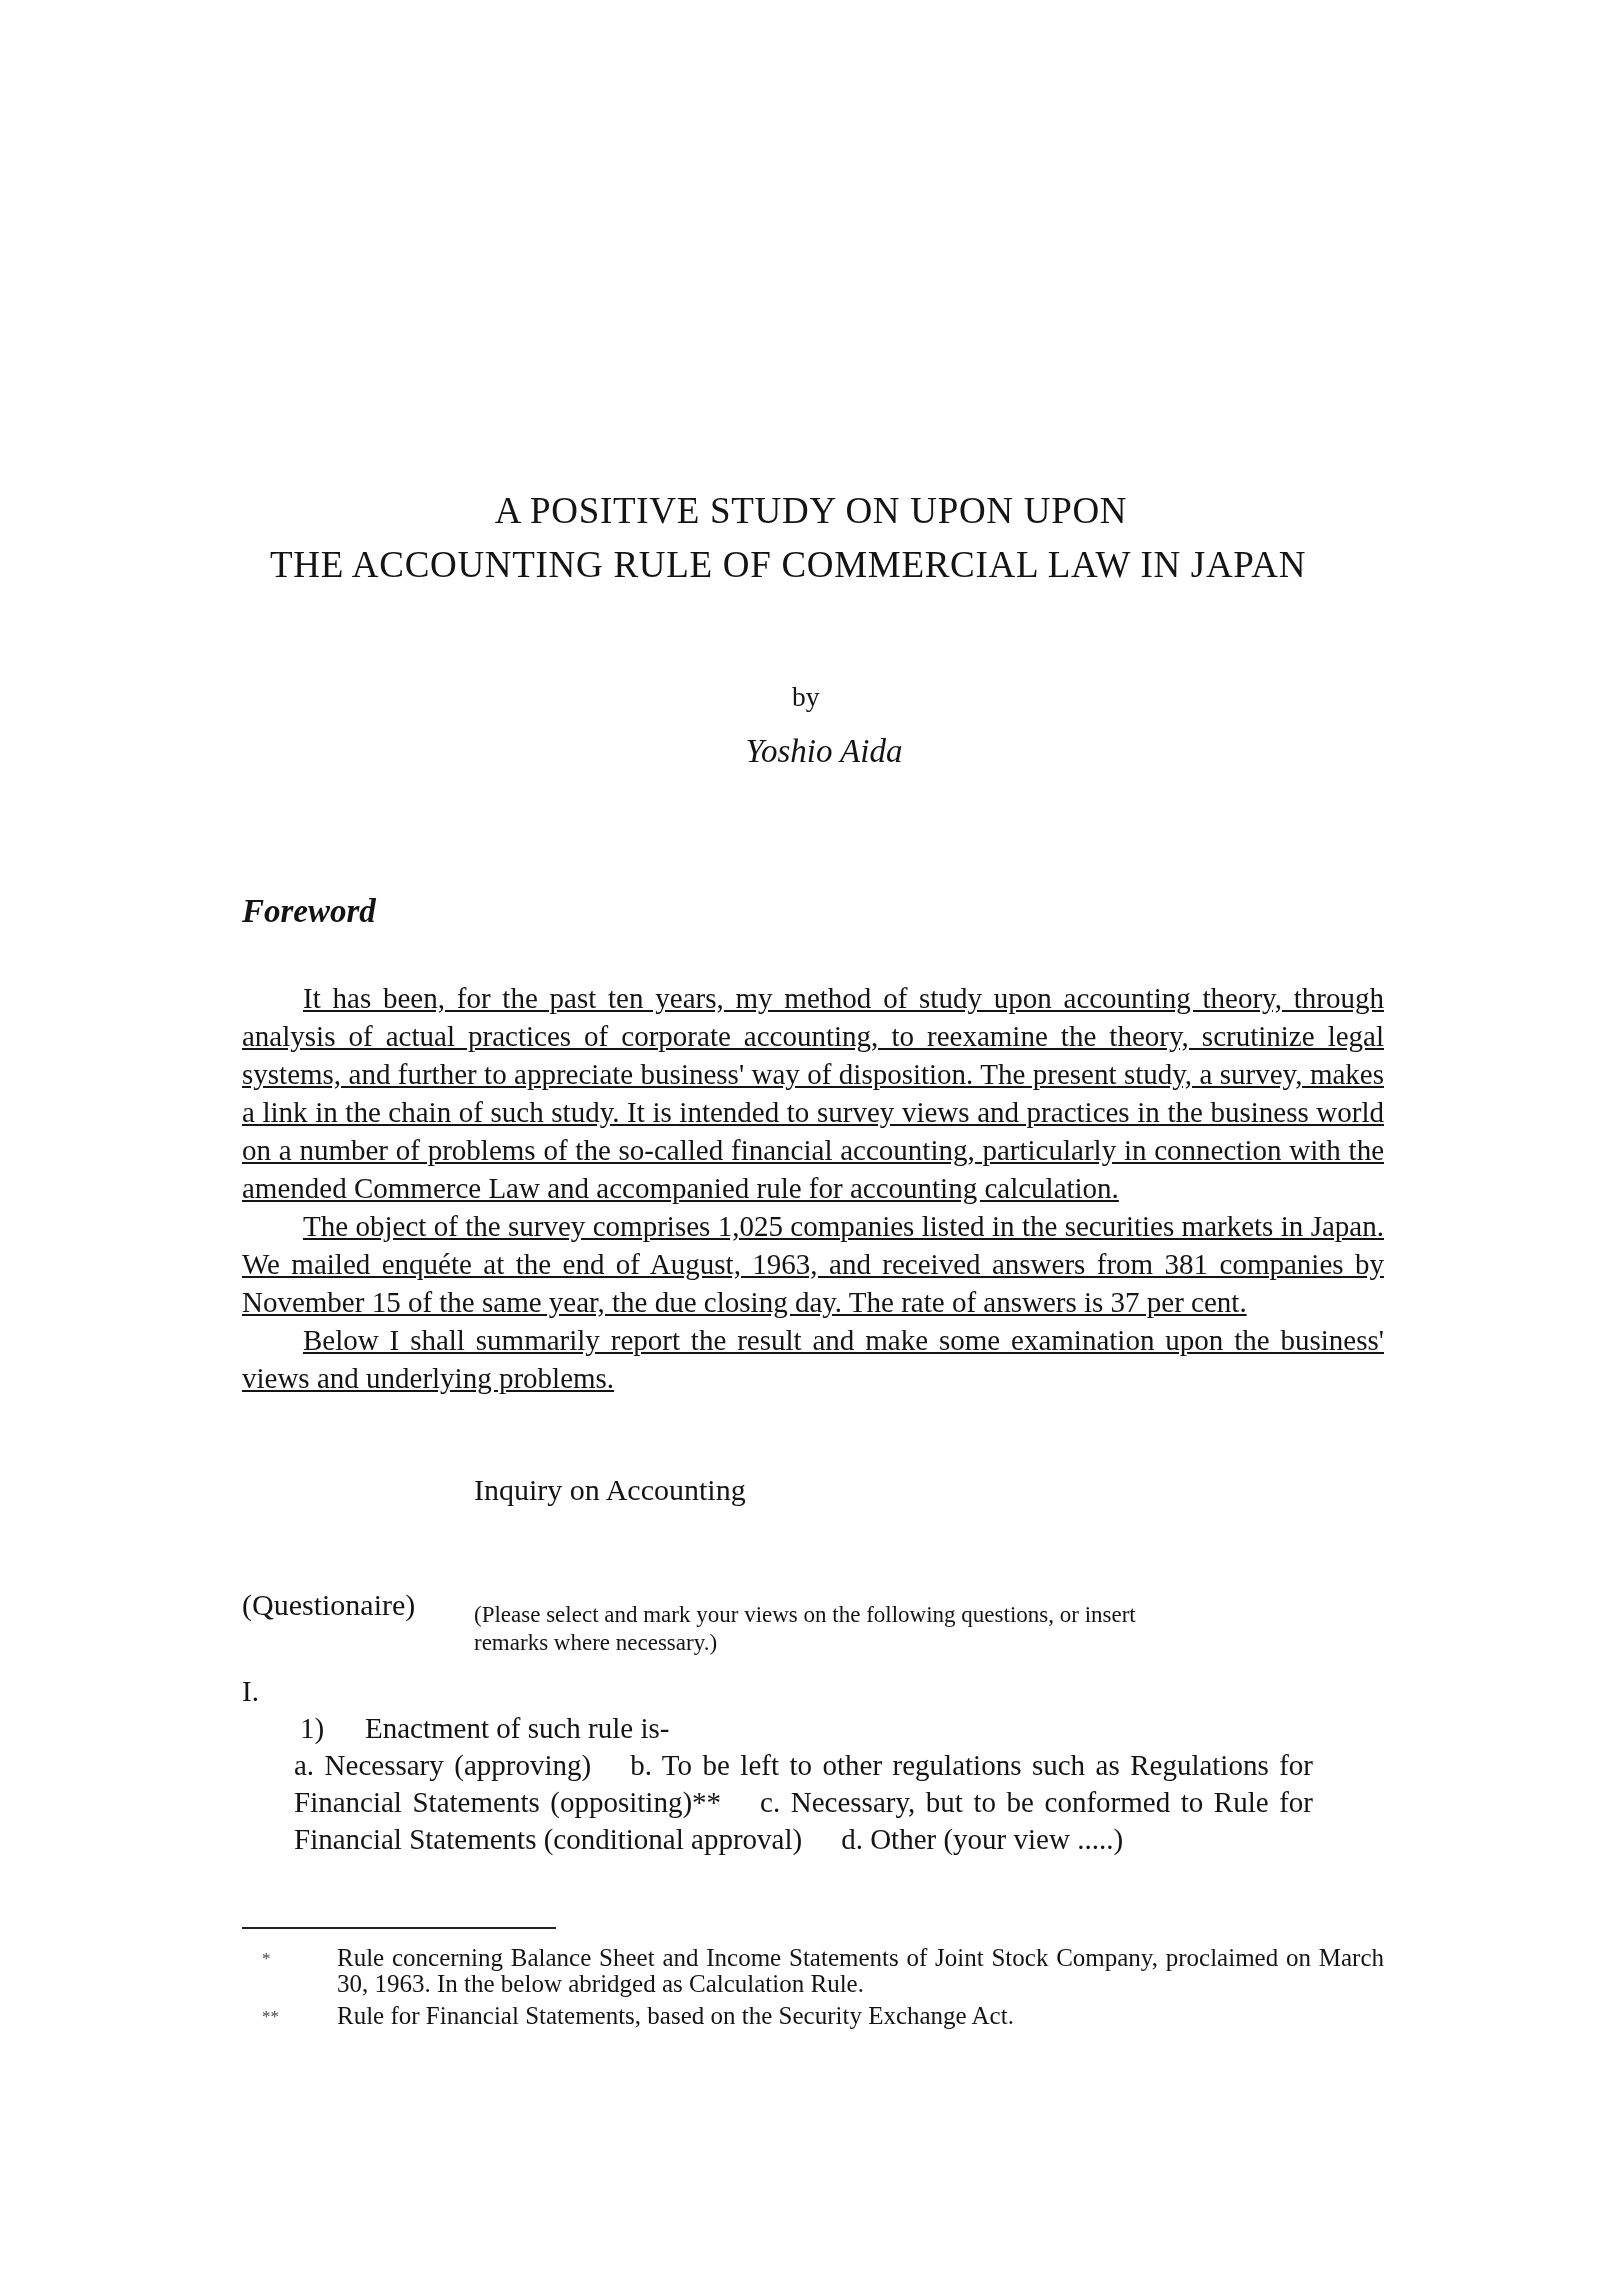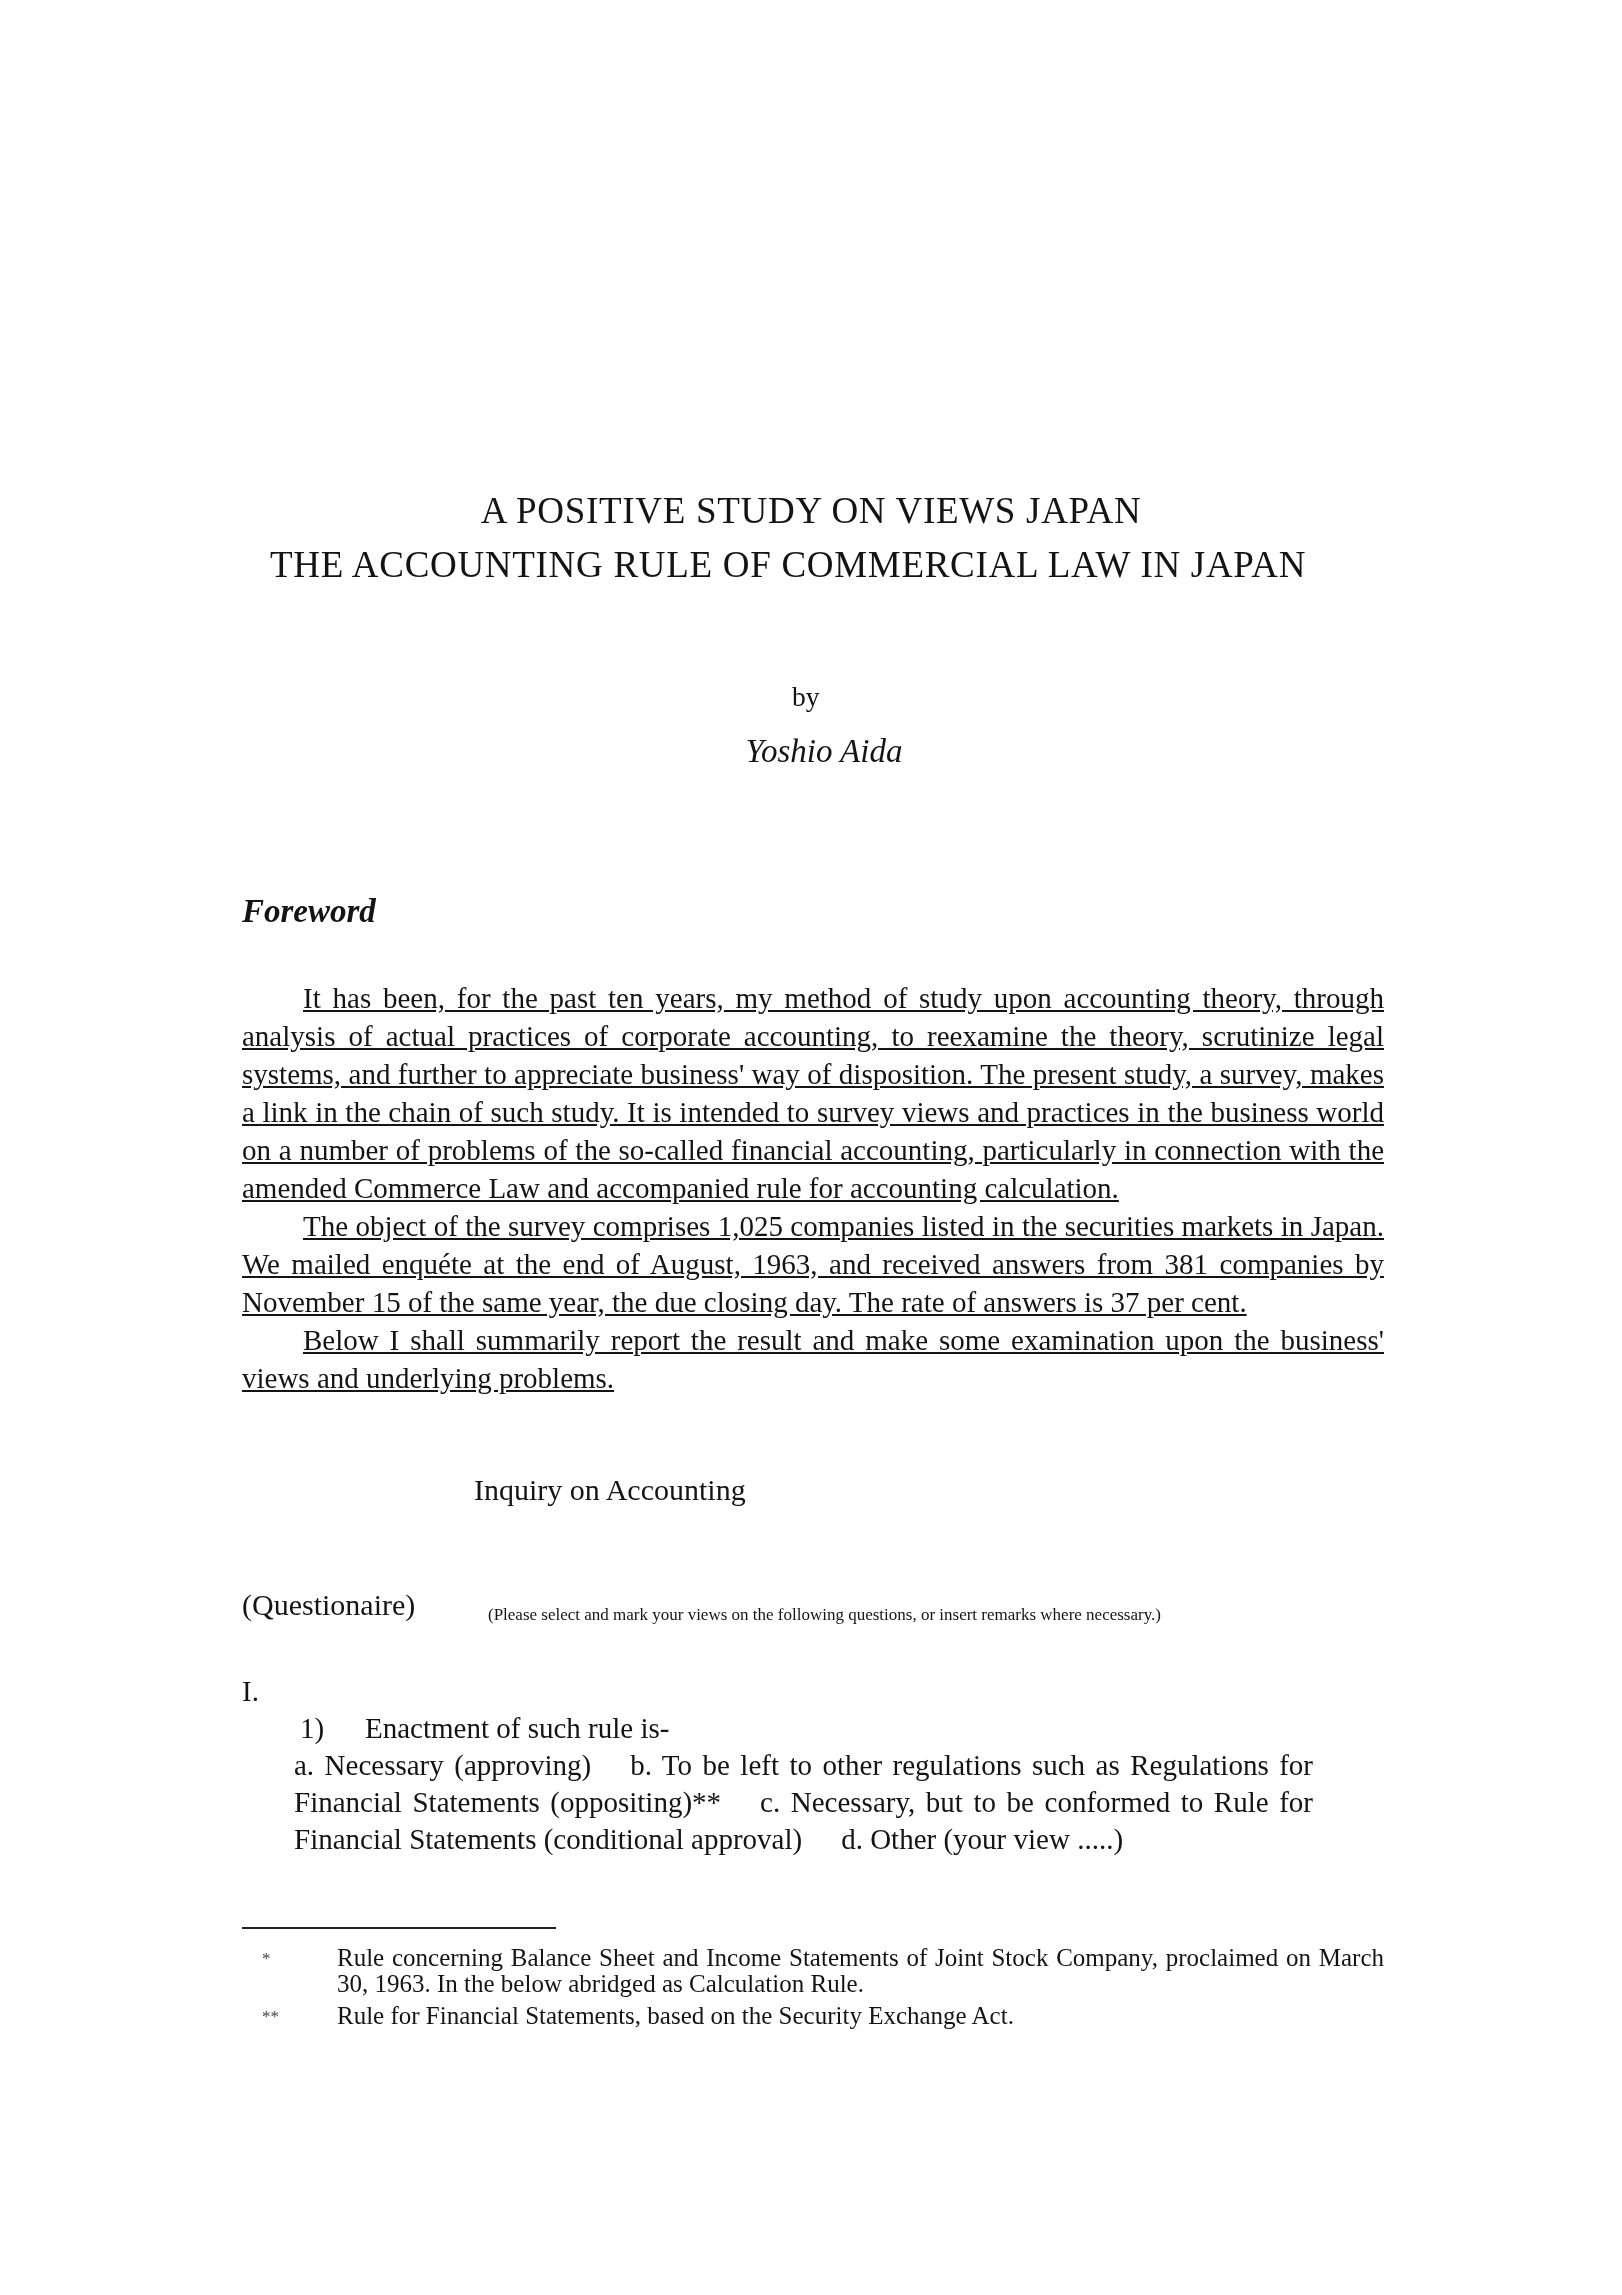--- a/index.html
+++ b/index.html
@@ -21,41 +21,41 @@
 
   .body-text {
     left: 242px; width: 1142px; font-size: 29px; line-height: 38px;
     text-align: justify;
   }
   .body-text p { margin: 0; text-indent: 61px; }
   #foreword-body { top: 979px; text-decoration: underline; }
 
   #q-label { left: 242px; top: 1588px; font-size: 30px; }
   #q-title { left: 474px; top: 1473px; font-size: 30px; }
-  #q-instr { left: 474px; top: 1601px; font-size: 17px; line-height: 27.5px; width: 687px; text-align: right; }
+  #q-instr { left: 474px; top: 1601px; font-size: 23px; line-height: 27.5px; width: 687px; }
 
   #section-1 { left: 242px; top: 1673px; font-size: 29px; line-height: 37px; width: 1142px; }
   .sec-head { display: flex; }
   .sec-num { width: 52px; }
   .q-row { display: flex; margin-left: 58px; }
   .q-num { width: 65px; }
   .options { margin-left: 52px; width: 1019px; text-align: justify; }
   .opt-gap { display: inline-block; width: 39px; }
 
   #fn-rule { left: 242px; top: 1927px; width: 314px; height: 0; border-top: 2px solid #222; }
   #footnotes { left: 262px; top: 1945px; width: 1122px; font-size: 25px; line-height: 25.5px; }
   .fn { display: flex; }
   .fn-mark { width: 75px; font-size: 17px; color: #444; padding-top: 1.3px; }
   .fn-text { flex: 1; text-align: justify; font-family: Liberation Serif, serif; }
   .fn + .fn { margin-top: 6.5px; }
 </style>
 </head>
 <body>
 
-<div class="abs title" id="title1">A POSITIVE STUDY ON VIEWS JAPAN</div>
+<div class="abs title" id="title1">A POSITIVE STUDY ON UPON UPON</div>
 <div class="abs title" id="title2">THE ACCOUNTING RULE OF COMMERCIAL LAW IN JAPAN</div>
 
 <div class="abs" id="by">by</div>
 <div class="abs" id="author">Yoshio Aida</div>
 
 <div class="abs" id="foreword-heading">Foreword</div>
 
 <div class="abs body-text" id="foreword-body">
   <p>It has been, for the past ten years, my method of study upon accounting theory, through analysis of actual practices of corporate accounting, to re­examine the theory, scrutinize legal systems, and further to appreciate busi­ness' way of disposition.  The present study, a survey, makes a link in the chain of such study.  It is intended to survey views and practices in the busi­ness world on a number of problems of the so-called financial accounting, particularly in connection with the amended Commerce Law and accompanied rule for accounting calculation.</p>
   <p>The object of the survey comprises 1,025 companies listed in the securities markets in Japan.  We mailed enquéte at the end of August, 1963, and received answers from 381 companies by November 15 of the same year, the due closing day.  The rate of answers is 37 per cent.</p>

